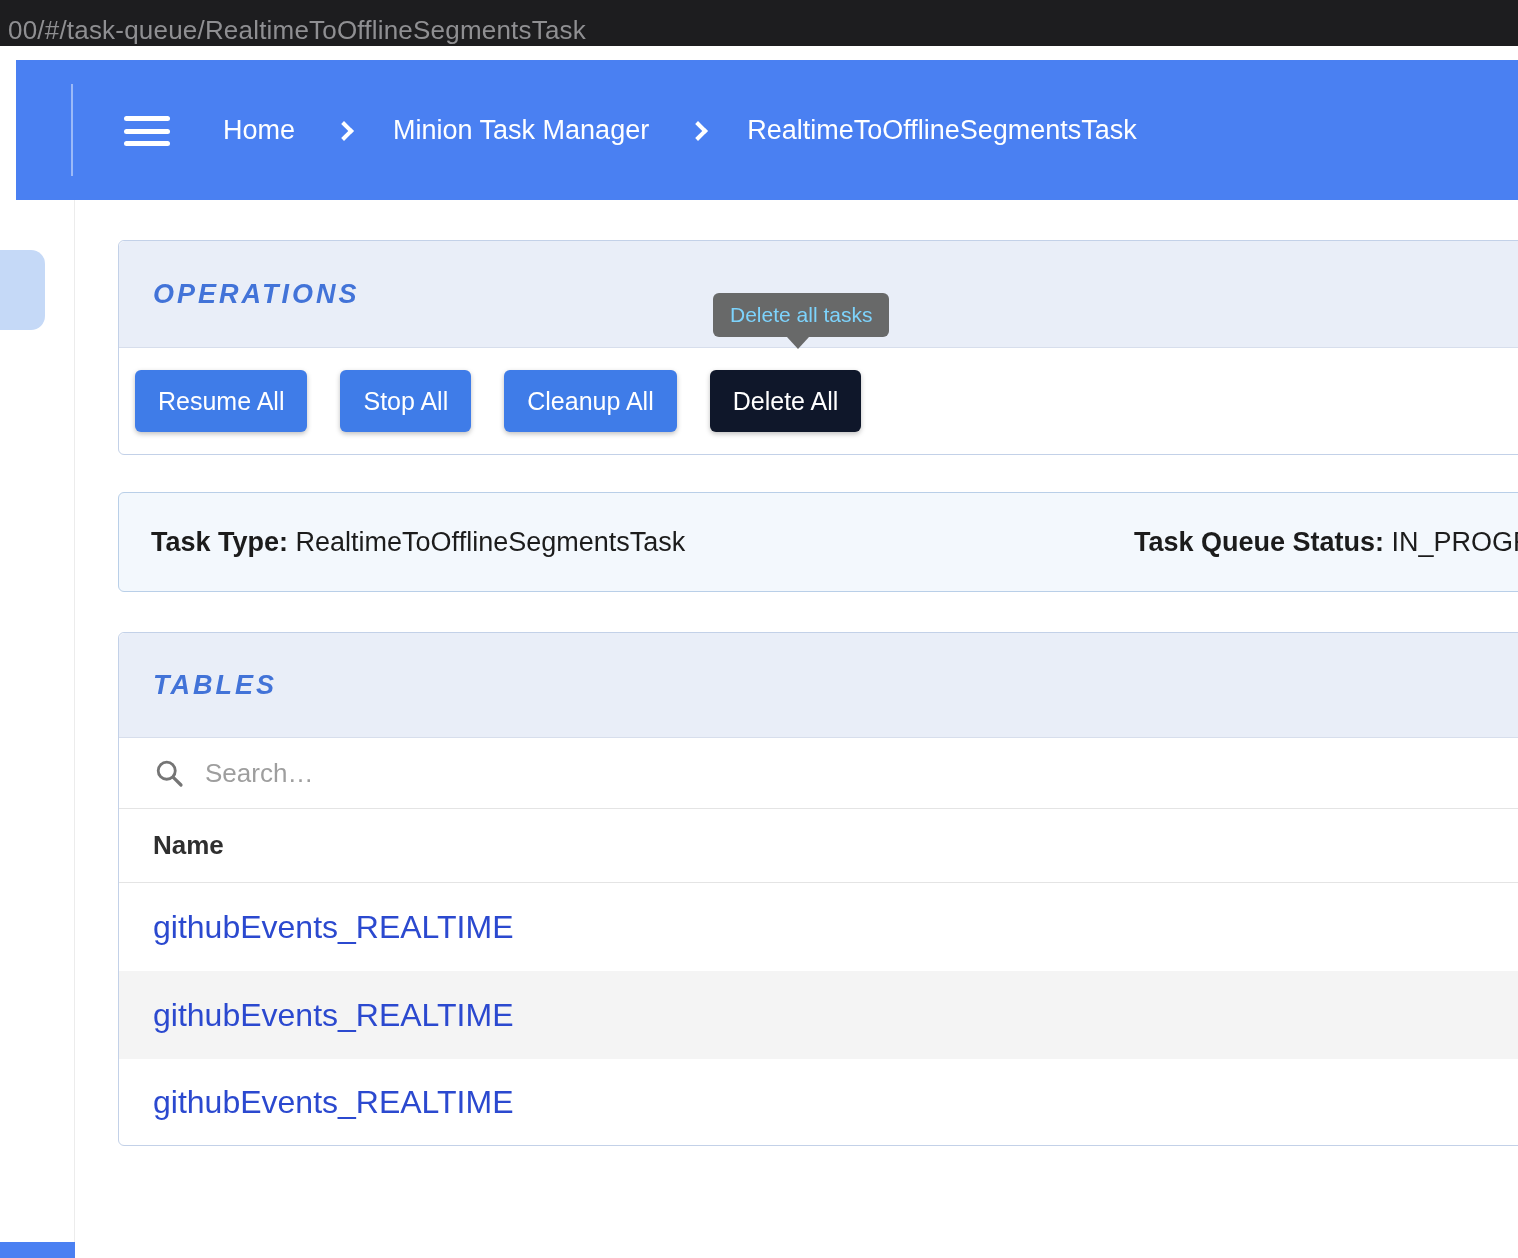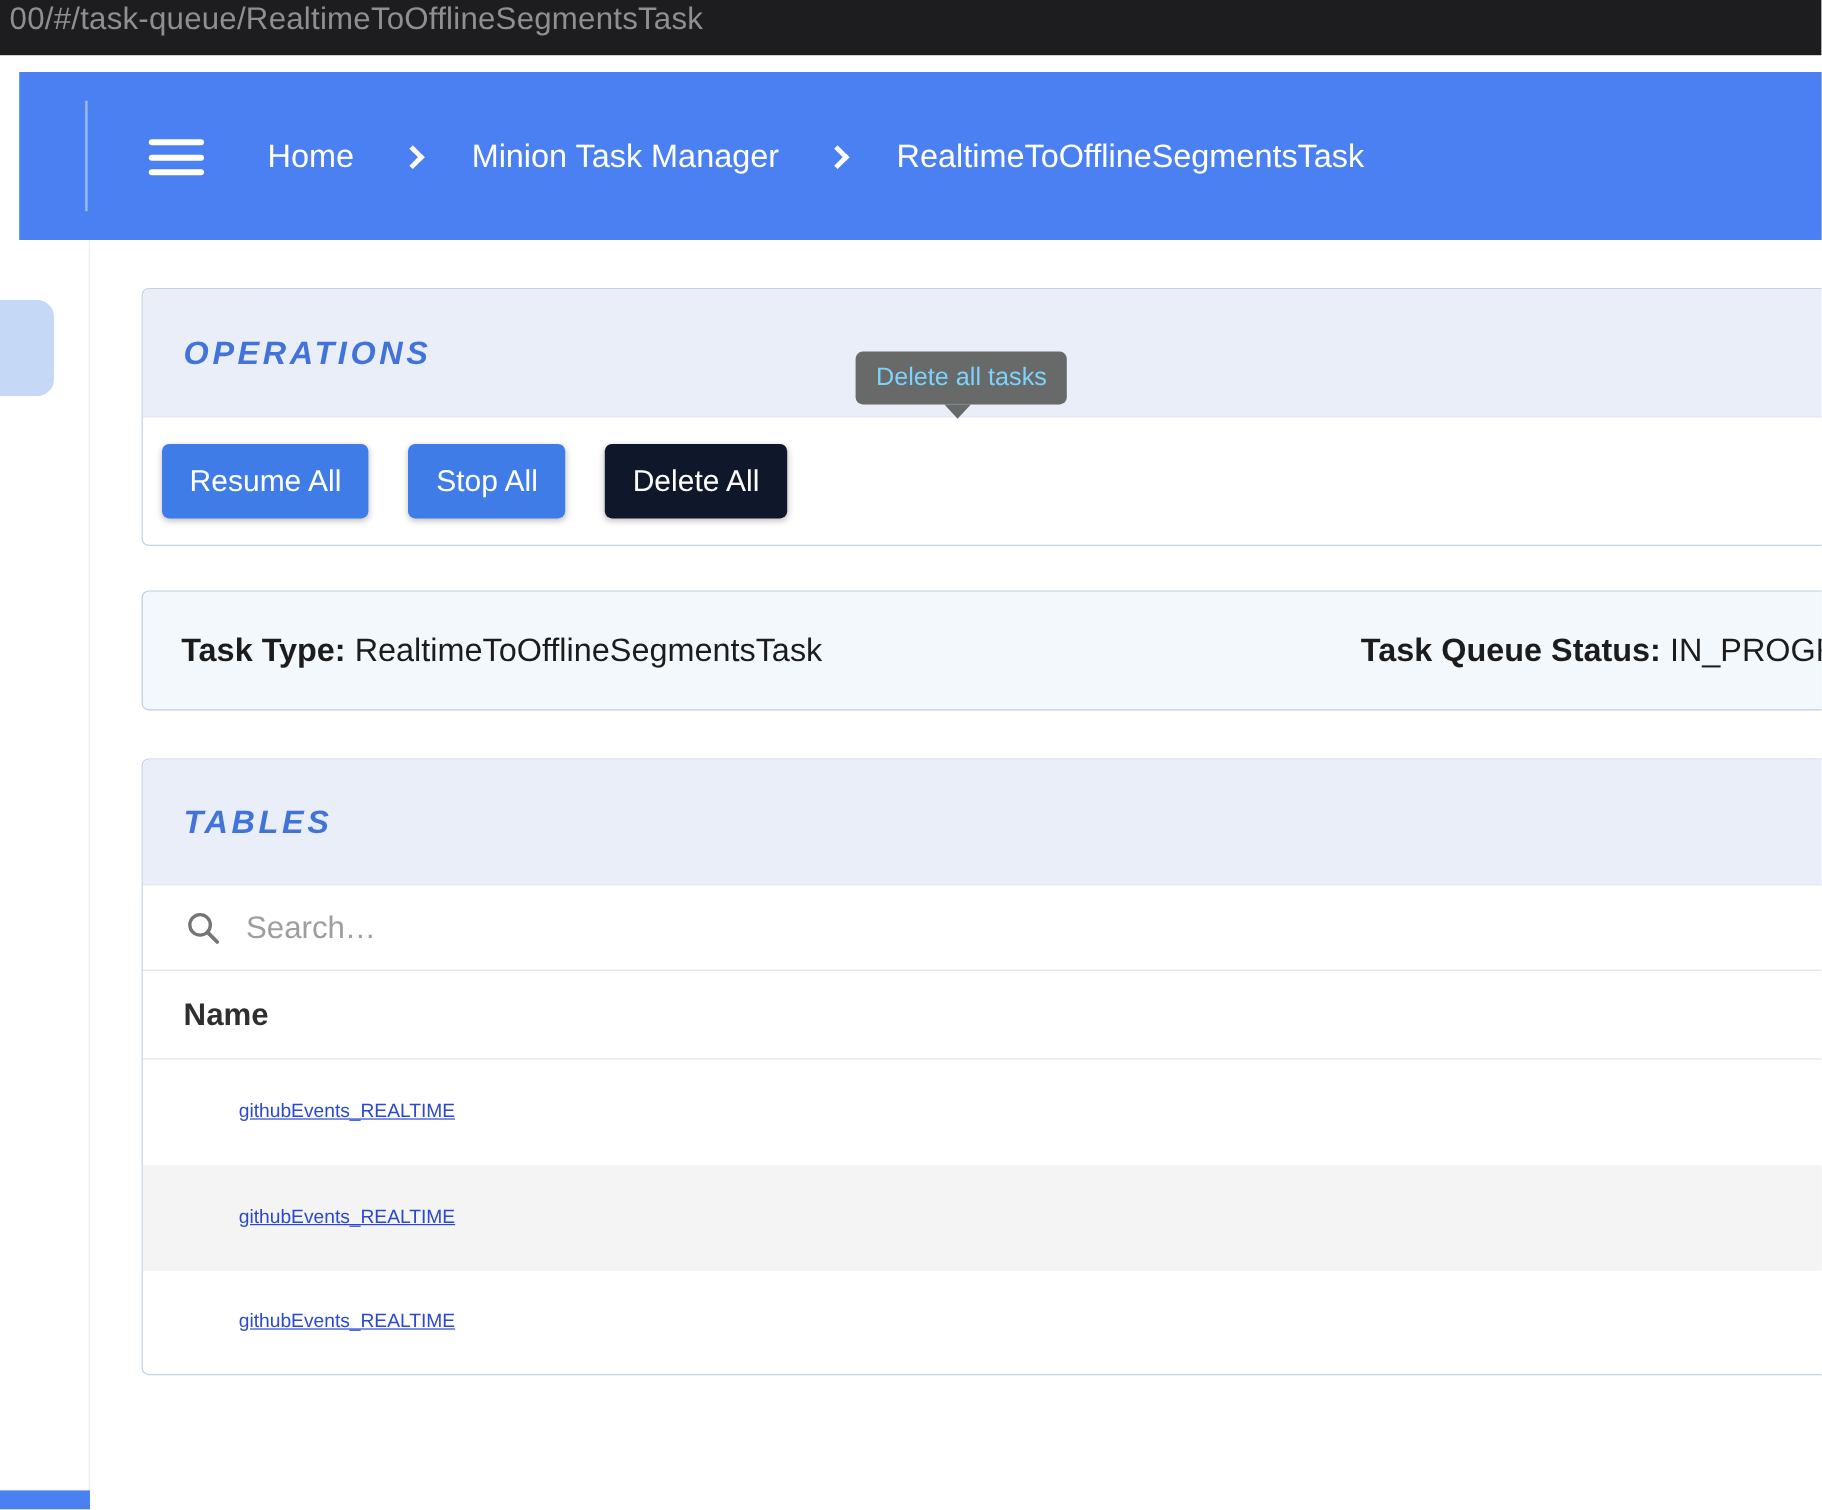--- a/index.html
+++ b/index.html
@@ -8,21 +8,21 @@
     overflow: hidden;
     background: #ffffff;
     font-family: "Liberation Sans", "DejaVu Sans", sans-serif;
     position: relative;
   }
 
   
   .url-bar {
     position: absolute; top: 0; left: 0; width: 1518px; height: 46px;
     background: #1d1d1f;
-    display: flex; align-items: flex-start;
+    display: flex; align-items: flex-end;
     padding-left: 8px;
   }
   .url-text {
     color: #8f8f92; font-size: 26px; letter-spacing: 0.2px;
     white-space: nowrap;
   }
 
   
   .app-header {
     position: absolute; top: 60px; left: 16px; width: 1518px; height: 140px;
@@ -148,21 +148,21 @@
     height: 74px; display: flex; align-items: center;
     padding-left: 34px; border-bottom: 1px solid #e4e4e4;
     font-size: 26px; font-weight: bold; color: #2f2f2f;
   }
   .trow {
     height: 88px; display: flex; align-items: center; padding-left: 34px;
   }
   .trow.alt { background: #f4f4f4; }
   .trow:last-child { height: 86px; border-radius: 0 0 6px 6px; }
   .table-link {
-    color: #2b49cf; font-size: 16px; text-decoration: underline; cursor: pointer; margin-left: 46px;
+    color: #2b49cf; font-size: 32px; cursor: pointer;
   }
 </style>
 </head>
 <body>
 
 <div class="url-bar">
   <span class="url-text">00/#/task-queue/RealtimeToOfflineSegmentsTask</span>
 </div>
 
 <div class="app-header">
@@ -188,20 +188,21 @@
 
 <div class="main">
 
   <div class="card card-operations">
     <div class="card-head">
       <span class="card-title">OPERATIONS</span>
     </div>
     <div class="ops-buttons">
       <button class="btn">Resume All</button>
       <button class="btn">Stop All</button>
+      <button class="btn">Cleanup All</button>
       <button class="btn active">Delete All</button>
     </div>
     <div class="tooltip">Delete all tasks</div>
     <div class="tooltip-arrow"></div>
   </div>
 
   <div class="card card-taskinfo">
     <div class="ti-left">
       <span class="ti-label">Task Type:</span>
       <span>RealtimeToOfflineSegmentsTask</span>

